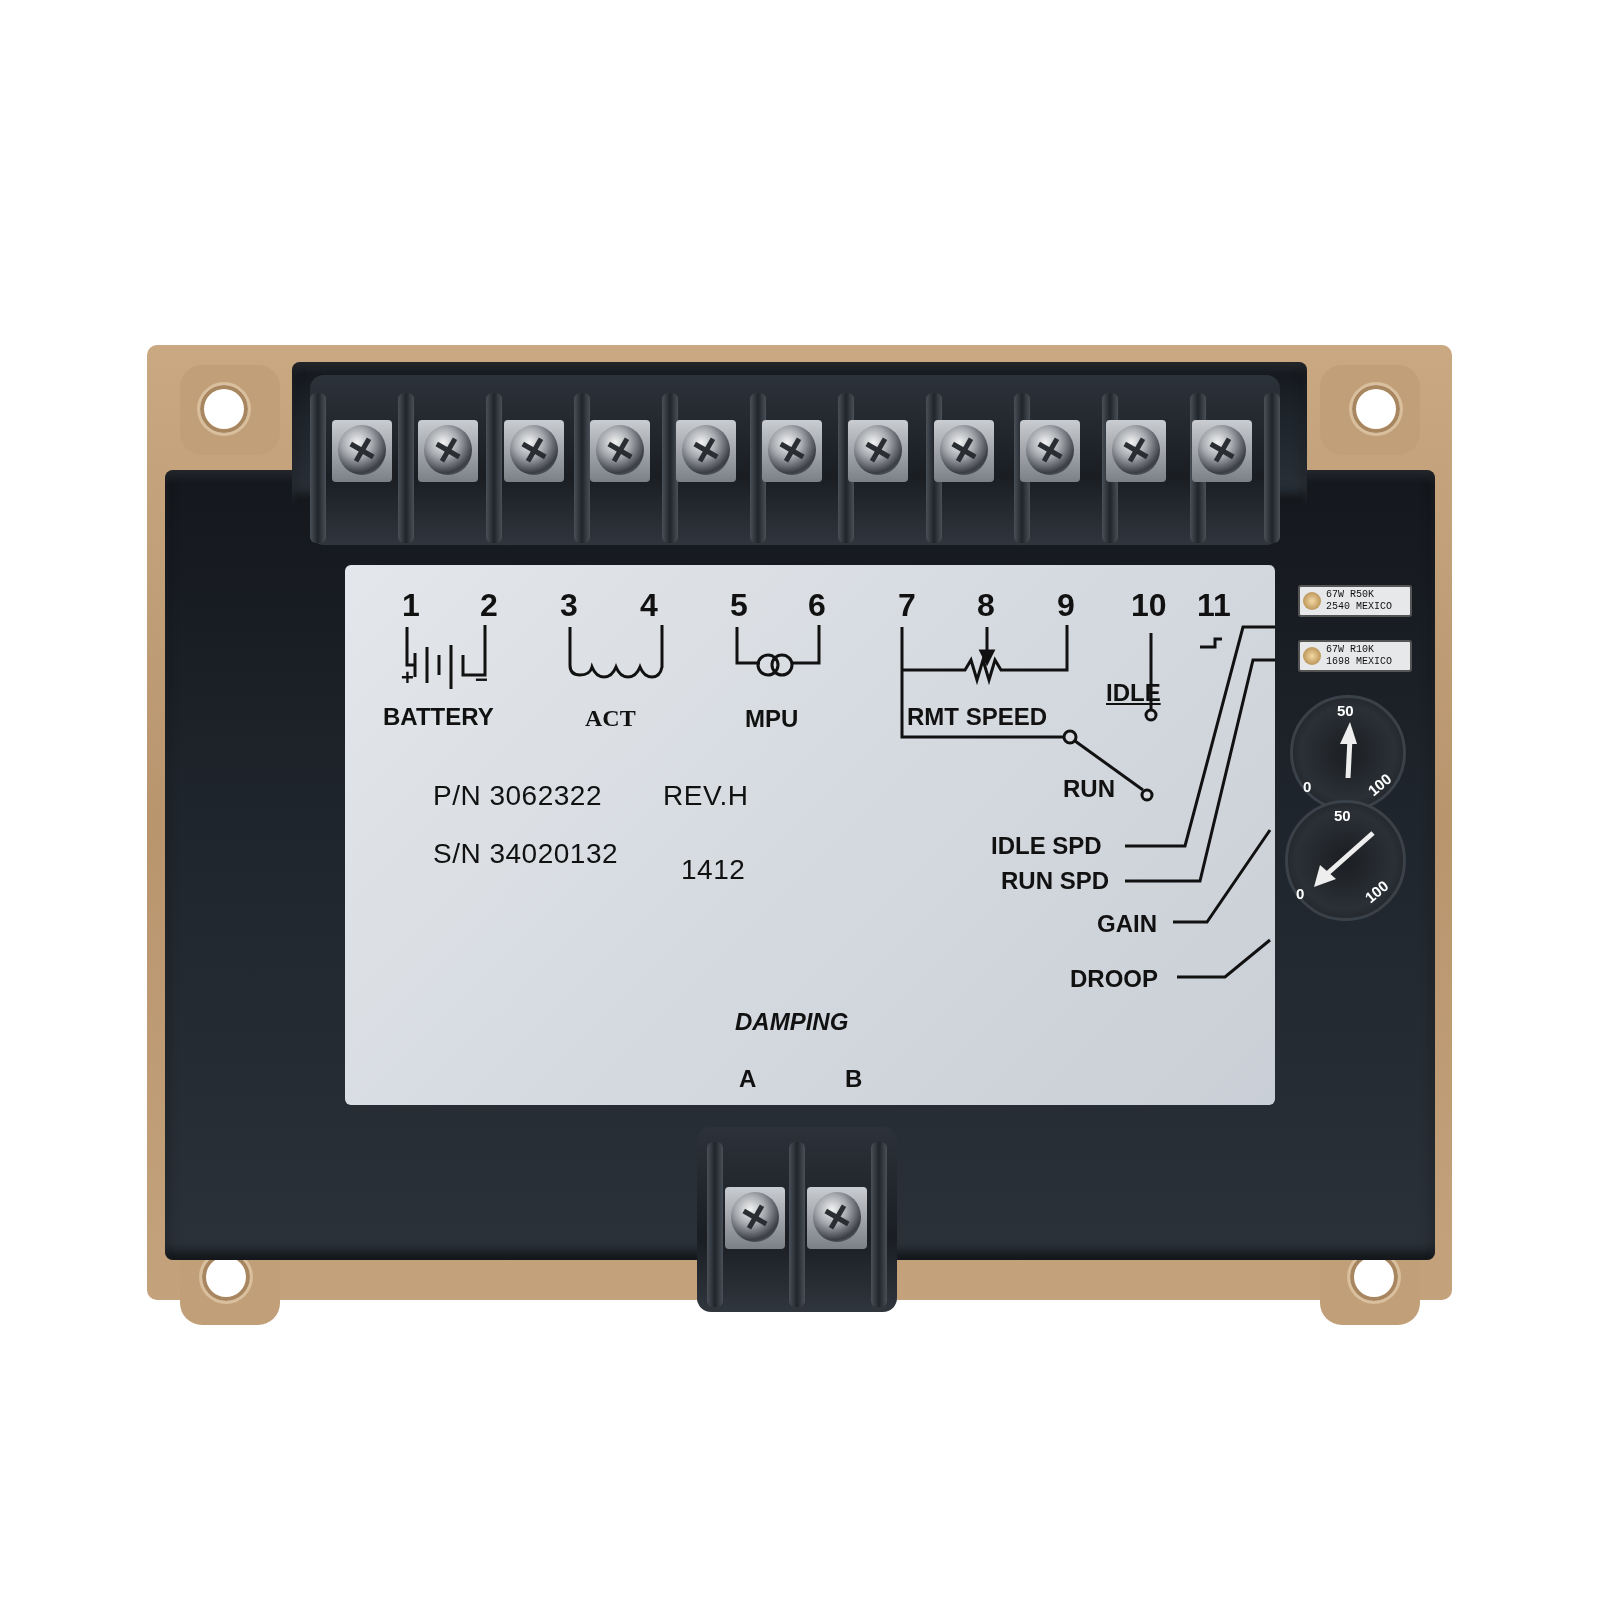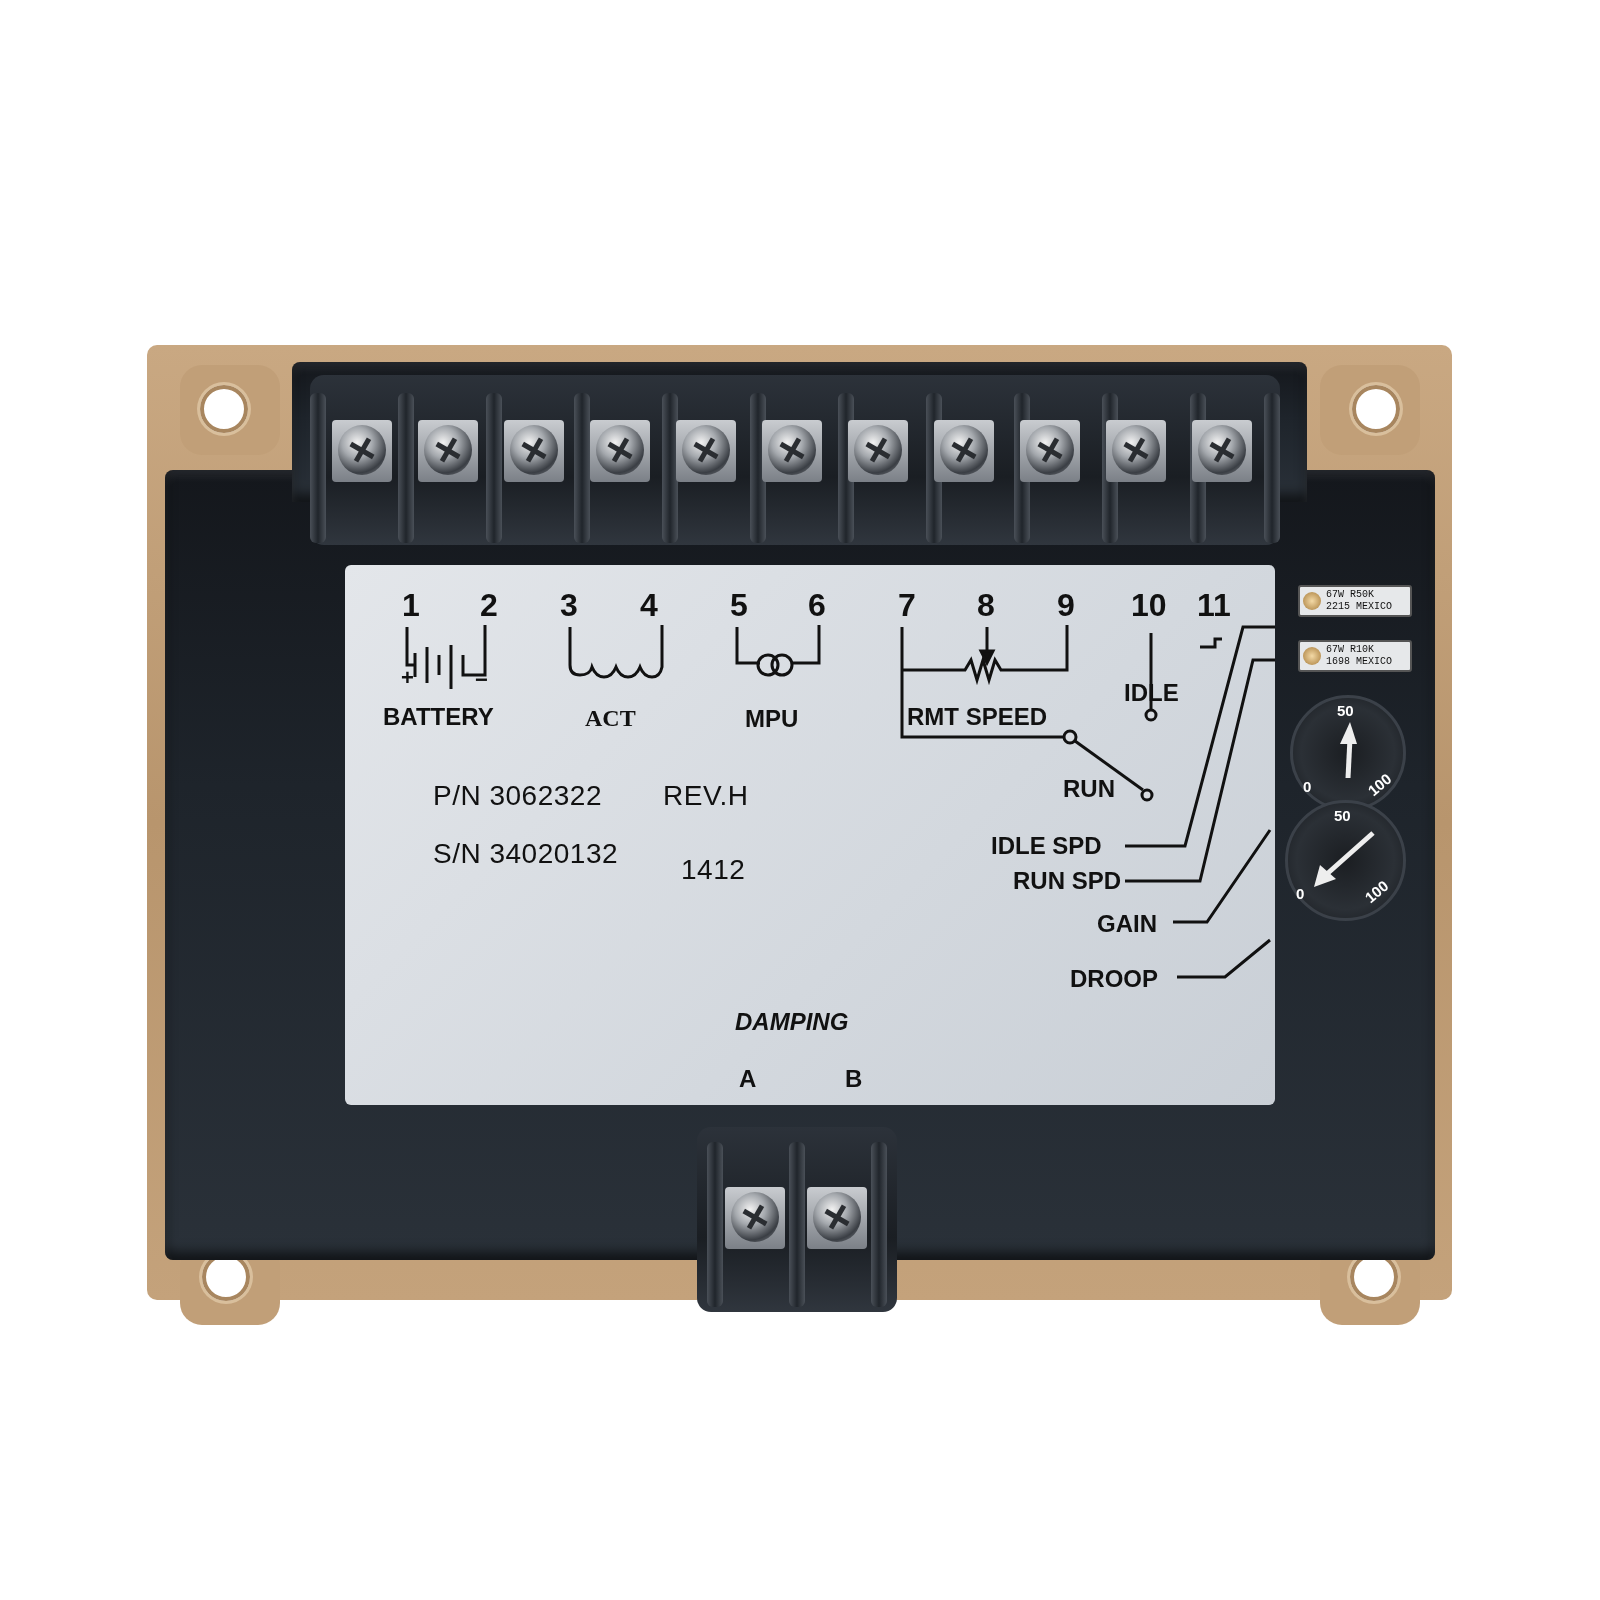--- a/index.html
+++ b/index.html
@@ -157,42 +157,42 @@
       <path d="M832 412 H880 L925 375"></path>
     </g>
   </svg>
 
   <span class="lt cap" style="left:56px;top:100px;font-size:22px;">+</span>
   <span class="lt cap" style="left:130px;top:102px;font-size:22px;">−</span>
   <span class="lt cap" style="left:38px;top:138px;">BATTERY</span>
   <span class="lt cap" style="left:240px;top:140px;font-family:Liberation Serif, serif;">ACT</span>
   <span class="lt cap" style="left:400px;top:140px;">MPU</span>
   <span class="lt cap" style="left:562px;top:138px;">RMT SPEED</span>
-  <span class="lt cap" style="left:779px;top:114px;">IDLE</span>
+  <span class="lt cap" style="left:761px;top:114px;text-decoration:underline;">IDLE</span>
   <span class="lt cap" style="left:718px;top:210px;">RUN</span>
 
   <span class="lt pn" style="left:88px;top:215px;">P/N 3062322</span>
   <span class="lt pn" style="left:318px;top:215px;">REV.H</span>
   <span class="lt pn" style="left:88px;top:273px;">S/N 34020132</span>
   <span class="lt pn" style="left:336px;top:289px;">1412</span>
 
   <span class="lt cap" style="left:646px;top:267px;">IDLE SPD</span>
-  <span class="lt cap" style="left:656px;top:302px;margin-left:12px;">RUN SPD</span>
+  <span class="lt cap" style="left:656px;top:302px;">RUN SPD</span>
   <span class="lt cap" style="left:752px;top:345px;">GAIN</span>
   <span class="lt cap" style="left:725px;top:400px;">DROOP</span>
 
   <span class="lt cap" style="left:390px;top:443px;font-style:italic;">DAMPING</span>
   <span class="lt cap" style="left:394px;top:500px;">A</span>
   <span class="lt cap" style="left:500px;top:500px;">B</span>
 </div>
 
 <div class="resistor" style="left:1298px;top:585px;width:80px;">
   <div class="res-screw"></div>
   <div>67W R50K</div>
-  <div>2215 MEXICO</div>
+  <div>2540 MEXICO</div>
 </div>
 <div class="resistor" style="left:1298px;top:640px;width:80px;">
   <div class="res-screw"></div>
   <div>67W R10K</div>
   <div>1698 MEXICO</div>
 </div>
 
 <div class="pot" style="left:1290px;top:695px;width:110px;height:110px;">
   <span class="potlbl" style="left:44px;top:4px;">50</span>
   <span class="potlbl" style="left:10px;top:80px;">0</span>

